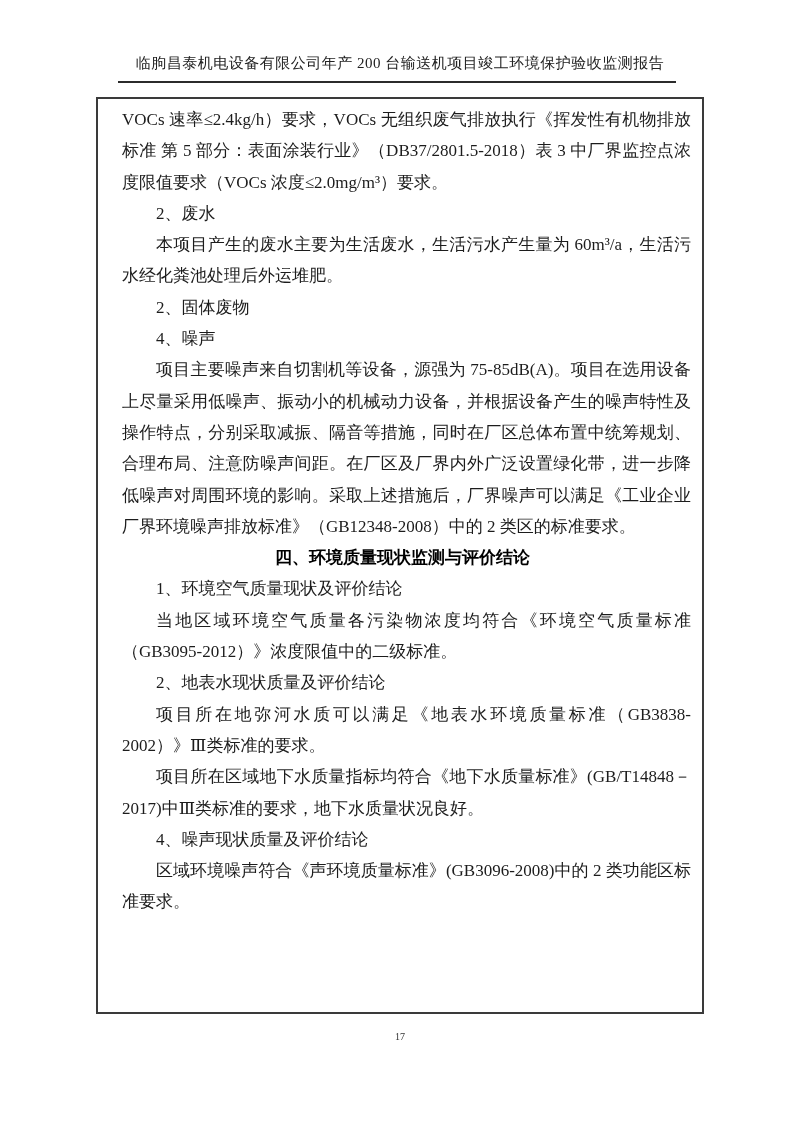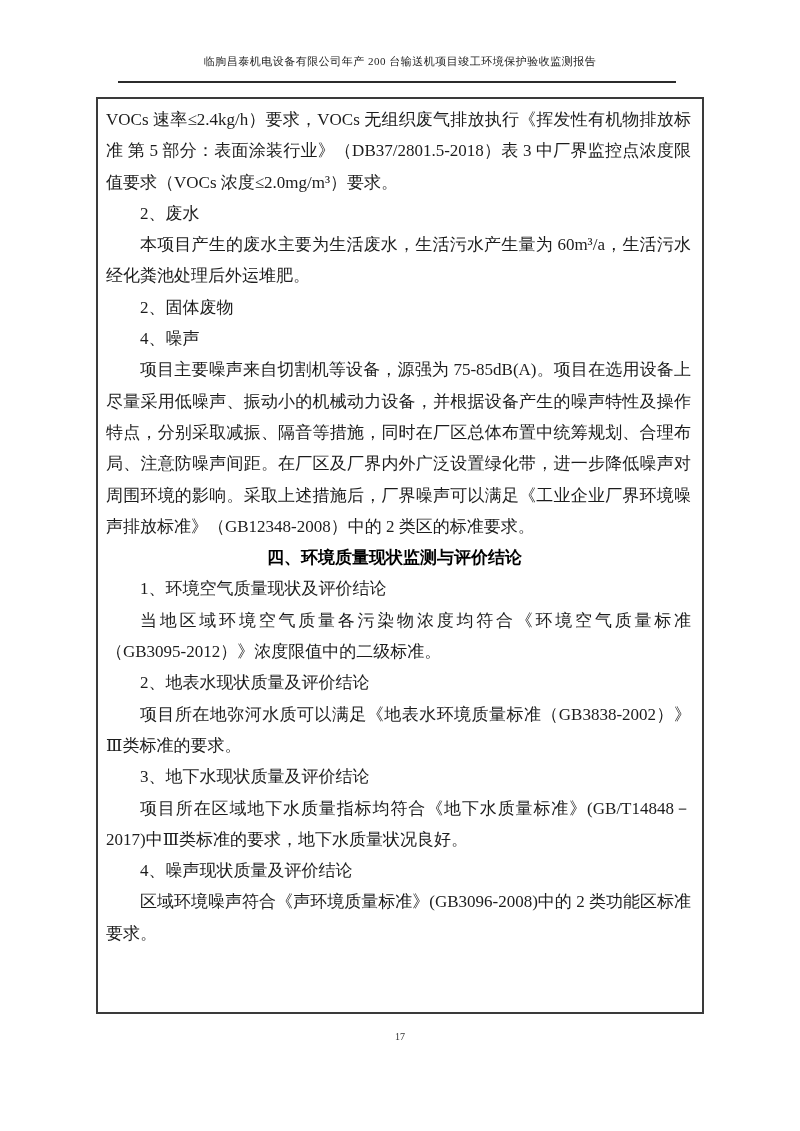--- a/index.html
+++ b/index.html
@@ -10,38 +10,38 @@
     color: #1a1a1a;
     position: relative;
     overflow: hidden;
   }
   .page { position: absolute; inset: 0; width: 800px; height: 1131px; background: #fff; }
 
   .page-header-title {
     position: absolute;
     top: 54px; left: 0; width: 800px;
     text-align: center;
-    font-size: 11px;
+    font-size: 15px;
     letter-spacing: 0.5px;
     color: #222;
     white-space: nowrap;
   }
   .page-header-rule {
     position: absolute;
     top: 81px; left: 118px;
     width: 558px; height: 2px;
     background: #2b2b2b;
   }
 
   .content-box {
     position: absolute;
     top: 97px; left: 96px;
     width: 608px; height: 917px;
     border: 2px solid #3a3a3a;
-    padding: 5px 11px 0 8px;
+    padding: 5px 11px 0 24px;
     overflow: hidden;
     background: #fff;
   }
 
   .para {
     font-size: 17px;
     line-height: 31.3px;
     text-align: justify;
     text-justify: inter-character;
     color: #1c1c1c;
@@ -76,21 +76,20 @@
     <p class="para indent">2、废水</p>
     <p class="para indent">本项目产生的废水主要为生活废水，生活污水产生量为 60m³/a，生活污水经化粪池处理后外运堆肥。</p>
     <p class="para indent">2、固体废物</p>
     <p class="para indent">4、噪声</p>
     <p class="para indent">项目主要噪声来自切割机等设备，源强为 75-85dB(A)。项目在选用设备上尽量采用低噪声、振动小的机械动力设备，并根据设备产生的噪声特性及操作特点，分别采取减振、隔音等措施，同时在厂区总体布置中统筹规划、合理布局、注意防噪声间距。在厂区及厂界内外广泛设置绿化带，进一步降低噪声对周围环境的影响。采取上述措施后，厂界噪声可以满足《工业企业厂界环境噪声排放标准》（GB12348-2008）中的 2 类区的标准要求。</p>
     <p class="para heading">四、环境质量现状监测与评价结论</p>
     <p class="para indent">1、环境空气质量现状及评价结论</p>
     <p class="para indent">当地区域环境空气质量各污染物浓度均符合《环境空气质量标准（GB3095-2012）》浓度限值中的二级标准。</p>
     <p class="para indent">2、地表水现状质量及评价结论</p>
     <p class="para indent">项目所在地弥河水质可以满足《地表水环境质量标准（GB3838-2002）》Ⅲ类标准的要求。</p>
-    <p class="para indent">3、地下水现状质量及评价结论</p>
     <p class="para indent">项目所在区域地下水质量指标均符合《地下水质量标准》(GB/T14848－2017)中Ⅲ类标准的要求，地下水质量状况良好。</p>
     <p class="para indent">4、噪声现状质量及评价结论</p>
     <p class="para indent">区域环境噪声符合《声环境质量标准》(GB3096-2008)中的 2 类功能区标准要求。</p>
 
   </div>
 
   <div class="page-number">17</div>
 
 </div>
 

